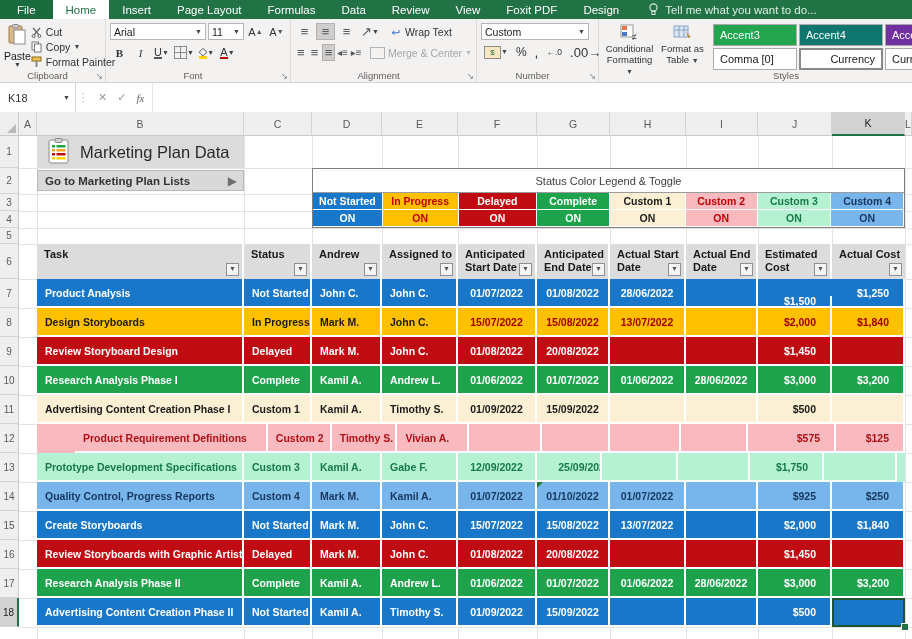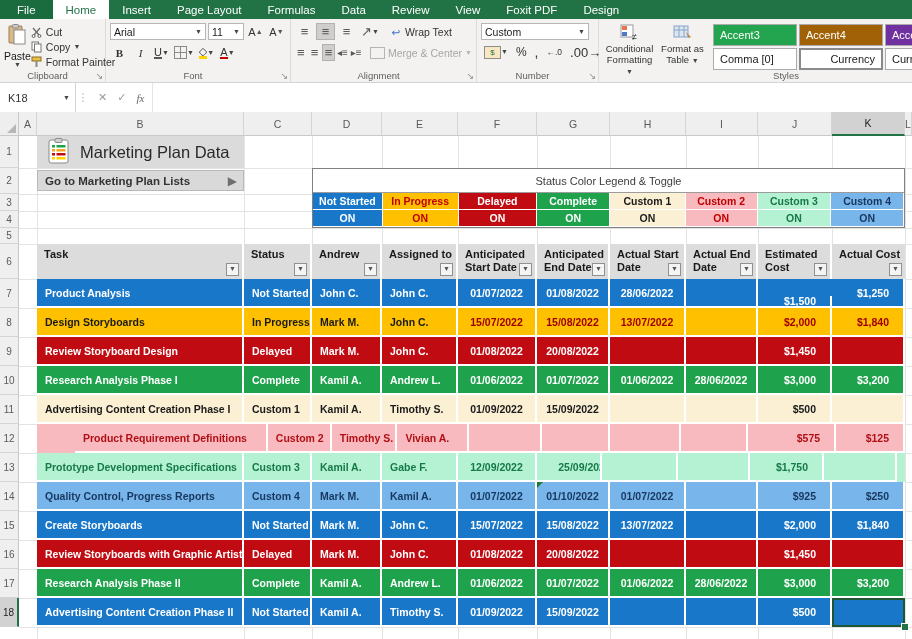--- a/index.html
+++ b/index.html
@@ -147,20 +147,29 @@
         <div class="tab active">Home</div>
         <div class="tab">Insert</div>
         <div class="tab">Page Layout</div>
         <div class="tab">Formulas</div>
         <div class="tab">Data</div>
         <div class="tab">Review</div>
         <div class="tab">View</div>
         <div class="tab">Foxit PDF</div>
         <div class="tab">Design</div>
       </div>
+    <div class="tellme">
+      <span class="bulb">
+        <svg width="11" height="13" viewBox="0 0 11 13">
+            <circle cx="5.5" cy="4.5" r="3.6" fill="none" stroke="#dff0e6" stroke-width="1.1"></circle>
+            <rect x="4" y="8.5" width="3" height="3" fill="none" stroke="#dff0e6" stroke-width="1"></rect>
+          </svg>
+      </span>
+      <span>Tell me what you want to do...</span>
+    </div>
   </div>
 
   <div class="ribbon">
 
     <div class="rgroup g-clip">
       <div class="paste-btn">
         <span>
           <svg width="20" height="22" viewBox="0 0 20 22">
               <rect x="2" y="2" width="13" height="17" rx="1" fill="#d8b98a" stroke="#9c7b4c"></rect>
               <rect x="5.5" y="0.5" width="6" height="3.5" rx="1" fill="#c9c9c9" stroke="#8a8a8a"></rect>
@@ -316,21 +325,21 @@
               <line x1="6" y1="2" x2="6" y2="13" stroke="#8aa4c8"></line>
               <line x1="11" y1="2" x2="11" y2="13" stroke="#8aa4c8"></line>
               <path d="M13 8 l5 5 -2.5 1 z" fill="#b98a4a"></path>
             </svg>
         </span>
         <span>Format as</span>
         <span><span>Table</span> <span class="caret">▼</span></span>
       </div>
       <div id="gallery">
           <div class="gcell" style="background: rgb(35, 164, 79); color: rgb(255, 255, 255);">Accent3</div>
-          <div class="gcell" style="background: #a16207; color: rgb(255, 255, 255);">Accent4</div>
+          <div class="gcell" style="background: #0f766e; color: rgb(255, 255, 255);">Accent4</div>
           <div class="gcell" style="background: rgb(112, 48, 160); color: rgb(255, 255, 255);">Accent5</div>
           <div class="gcell" data-al="left" style="background: rgb(255, 255, 255); color: rgb(26, 26, 26);">Comma [0]</div>
           <div class="gcell gsel" data-al="right" style="background: rgb(255, 255, 255); color: rgb(26, 26, 26);">Currency</div>
           <div class="gcell" data-al="left" style="background: rgb(255, 255, 255); color: rgb(26, 26, 26);">Currency</div>
         </div>
       <div class="glabel" style="right:0">Styles</div>
     </div>
   </div>
 
   <div class="formula-row">

